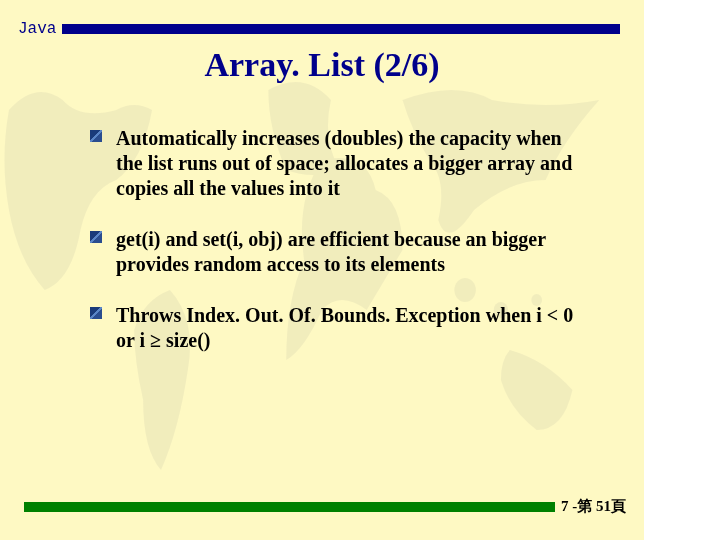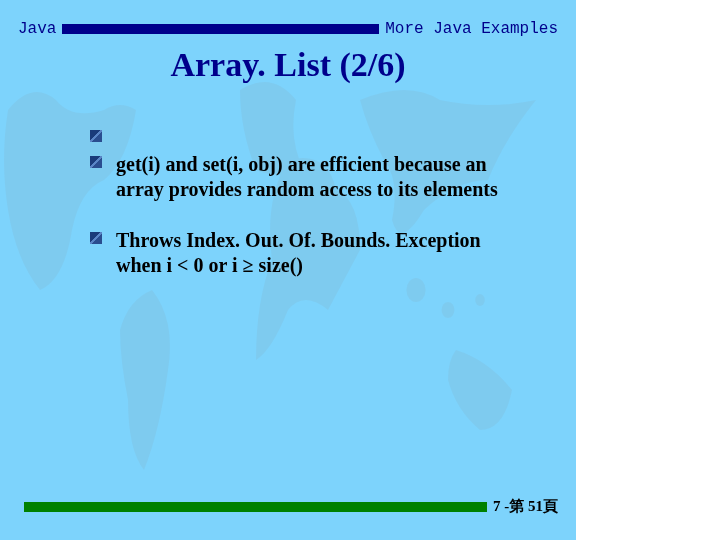--- a/index.html
+++ b/index.html
@@ -1,21 +1,21 @@
 <!DOCTYPE html>
 <html><head>
 <meta charset="utf-8">
 <style>
   * { box-sizing: border-box; margin: 0; padding: 0; }
   html, body { width: 720px; height: 540px; font-family: "Times New Roman", serif; background: #fff; overflow: hidden; }
   .slide {
     position: relative;
-    width: 576px;
+    width: 644px;
     height: 540px;
-    background: #7dd3fc;
+    background: #fef9c3;
   }
   .bg-map {
     position: absolute;
     inset: 0;
     opacity: 0.10;
     pointer-events: none;
   }
   .bg-map svg { width: 100%; height: 100%; }
   .header {
     position: absolute;
@@ -129,32 +129,32 @@
         <circle cx="520" cy="290" r="12"></circle>
         <circle cx="560" cy="310" r="8"></circle>
         <circle cx="600" cy="300" r="6"></circle>
       </g>
     </svg>
   </div>
 
   <div class="header">
     <span class="header-left">Java</span>
     <span class="header-bar"></span>
-    <span class="header-right">More Java Examples</span>
   </div>
 
   <div class="title">Array. List (2/6)</div>
 
   <div class="content">
     <div class="bullet-item">
       <span class="bullet-marker"></span>
+      <span>Automatically increases (doubles) the capacity when the list runs out of space; allocates a bigger array and copies all the values into it</span>
     </div>
     <div class="bullet-item">
       <span class="bullet-marker"></span>
-      <span>get(i) and set(i, obj) are efficient because an array provides random access to its elements</span>
+      <span>get(i) and set(i, obj) are efficient because an bigger provides random access to its elements</span>
     </div>
     <div class="bullet-item">
       <span class="bullet-marker"></span>
       <span>Throws Index. Out. Of. Bounds. Exception when i&nbsp;&lt;&nbsp;0 or i&nbsp;<span class="ge">≥</span>&nbsp;size()</span>
     </div>
   </div>
 
   <div class="footer">
     <span class="footer-bar"></span>
     <span class="footer-right">7 -第 51頁</span>

